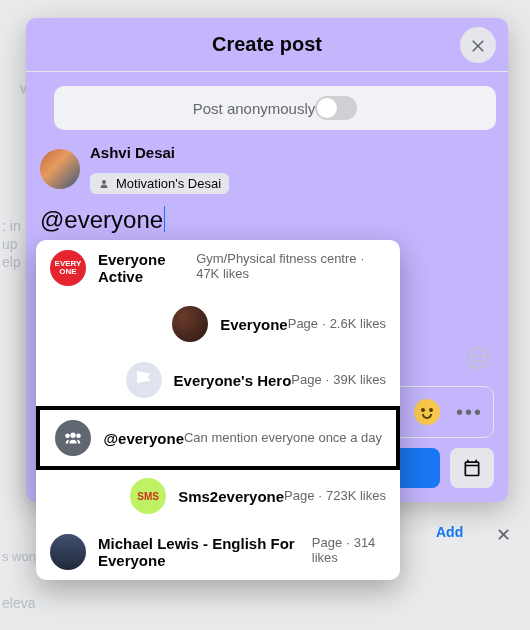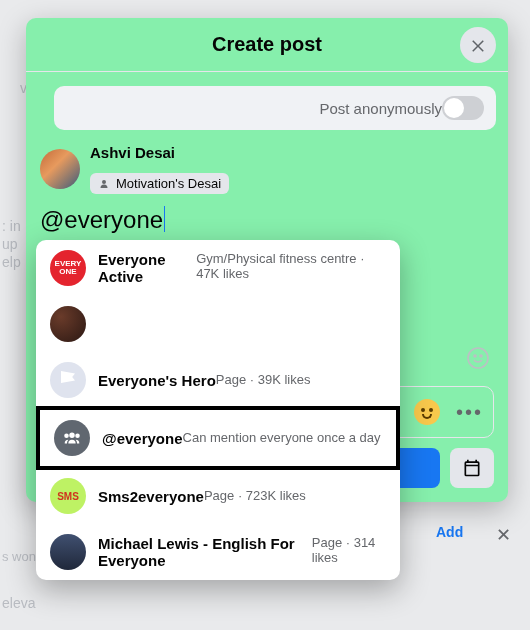--- a/index.html
+++ b/index.html
@@ -9,21 +9,21 @@
       width: 530px;
       height: 630px;
       position: relative;
       overflow: hidden;
     }
     .modal {
       position: absolute;
       top: 18px;
       left: 26px;
       width: 482px;
-      background: #86efac;
+      background: #c4b5fd;
       border-radius: 10px;
       box-shadow: 0 8px 28px rgba(0,0,0,0.25);
     }
     .modal-header {
       position: relative;
       height: 54px;
       display: flex;
       align-items: center;
       justify-content: center;
       border-bottom: 1px solid #e5e6eb;
@@ -48,21 +48,21 @@
     }
     .close-btn svg { width: 18px; height: 18px; fill: #5f6368; }
     .anon-row {
       margin: 14px 12px 0 28px;
       background: #f0f2f5;
       border-radius: 10px;
       height: 44px;
       display: flex;
       align-items: center;
       padding: 0 12px;
-      justify-content: flex-end;
+      justify-content: center;
     }
     .anon-label { color: #65676b; font-size: 15px; }
     .toggle {
       width: 42px;
       height: 24px;
       border-radius: 12px;
       background: #ced0d4;
       position: relative;
     }
     .toggle::after {
@@ -186,20 +186,21 @@
       background:#fff;
       border-radius:10px;
       box-shadow: 0 10px 30px rgba(0,0,0,0.3);
       overflow:hidden;
     }
     .s-item {
       display:flex;
       align-items:center;
       gap:12px;
       padding: 10px 14px;
+      justify-content: flex-end;
     }
     .s-avatar {
       width:36px;height:36px;border-radius:50%;
       display:flex;align-items:center;justify-content:center;
       flex-shrink:0;
     }
     .s-avatar.red { background:#e4242e; color:#fff; font-size:8px; font-weight:700; text-align:center; line-height:1; }
     .s-avatar.photo { background: radial-gradient(circle at 30% 30%, #6a3b2a, #2b1813); }
     .s-avatar.flag { background:#dfe3ee; position:relative; }
     .s-avatar.flag::after { content:"";position:absolute;left:11px;top:9px;width:14px;height:12px;background:#fff;clip-path: polygon(0 0,100% 20%,80% 50%,100% 80%,0 100%);}
@@ -303,20 +304,24 @@
 <div class="suggest">
   <div class="s-item">
     <div class="s-avatar red">EVERY<br>ONE</div>
     <div class="s-meta">
       <span class="s-title">Everyone Active</span>
       <span class="s-sub">Gym/Physical fitness centre · 47K likes</span>
     </div>
   </div>
   <div class="s-item">
     <div class="s-avatar photo"></div>
+    <div class="s-meta">
+      <span class="s-title">Everyone</span>
+      <span class="s-sub">Page · 2.6K likes</span>
+    </div>
   </div>
   <div class="s-item">
     <div class="s-avatar flag"></div>
     <div class="s-meta">
       <span class="s-title">Everyone's Hero</span>
       <span class="s-sub">Page · 39K likes</span>
     </div>
   </div>
   <div class="s-item hl">
     <div class="s-avatar group">

